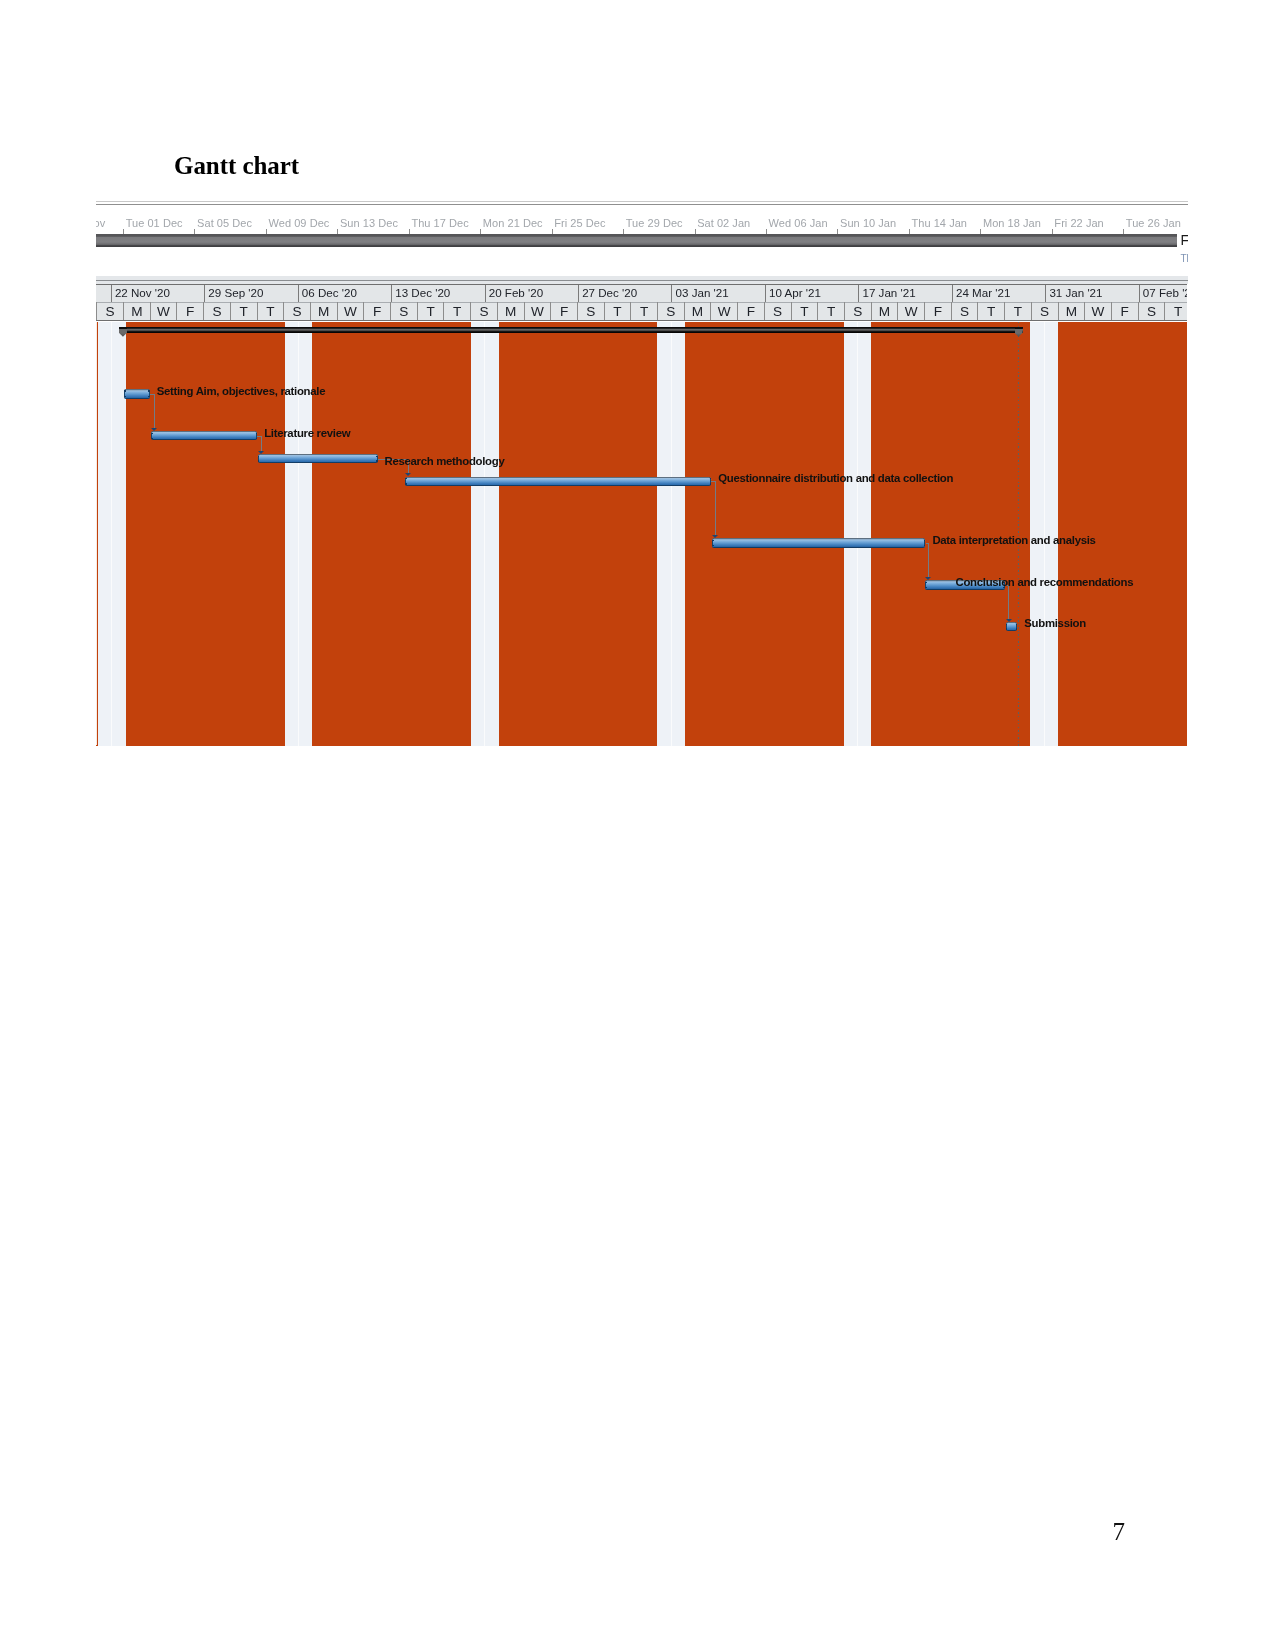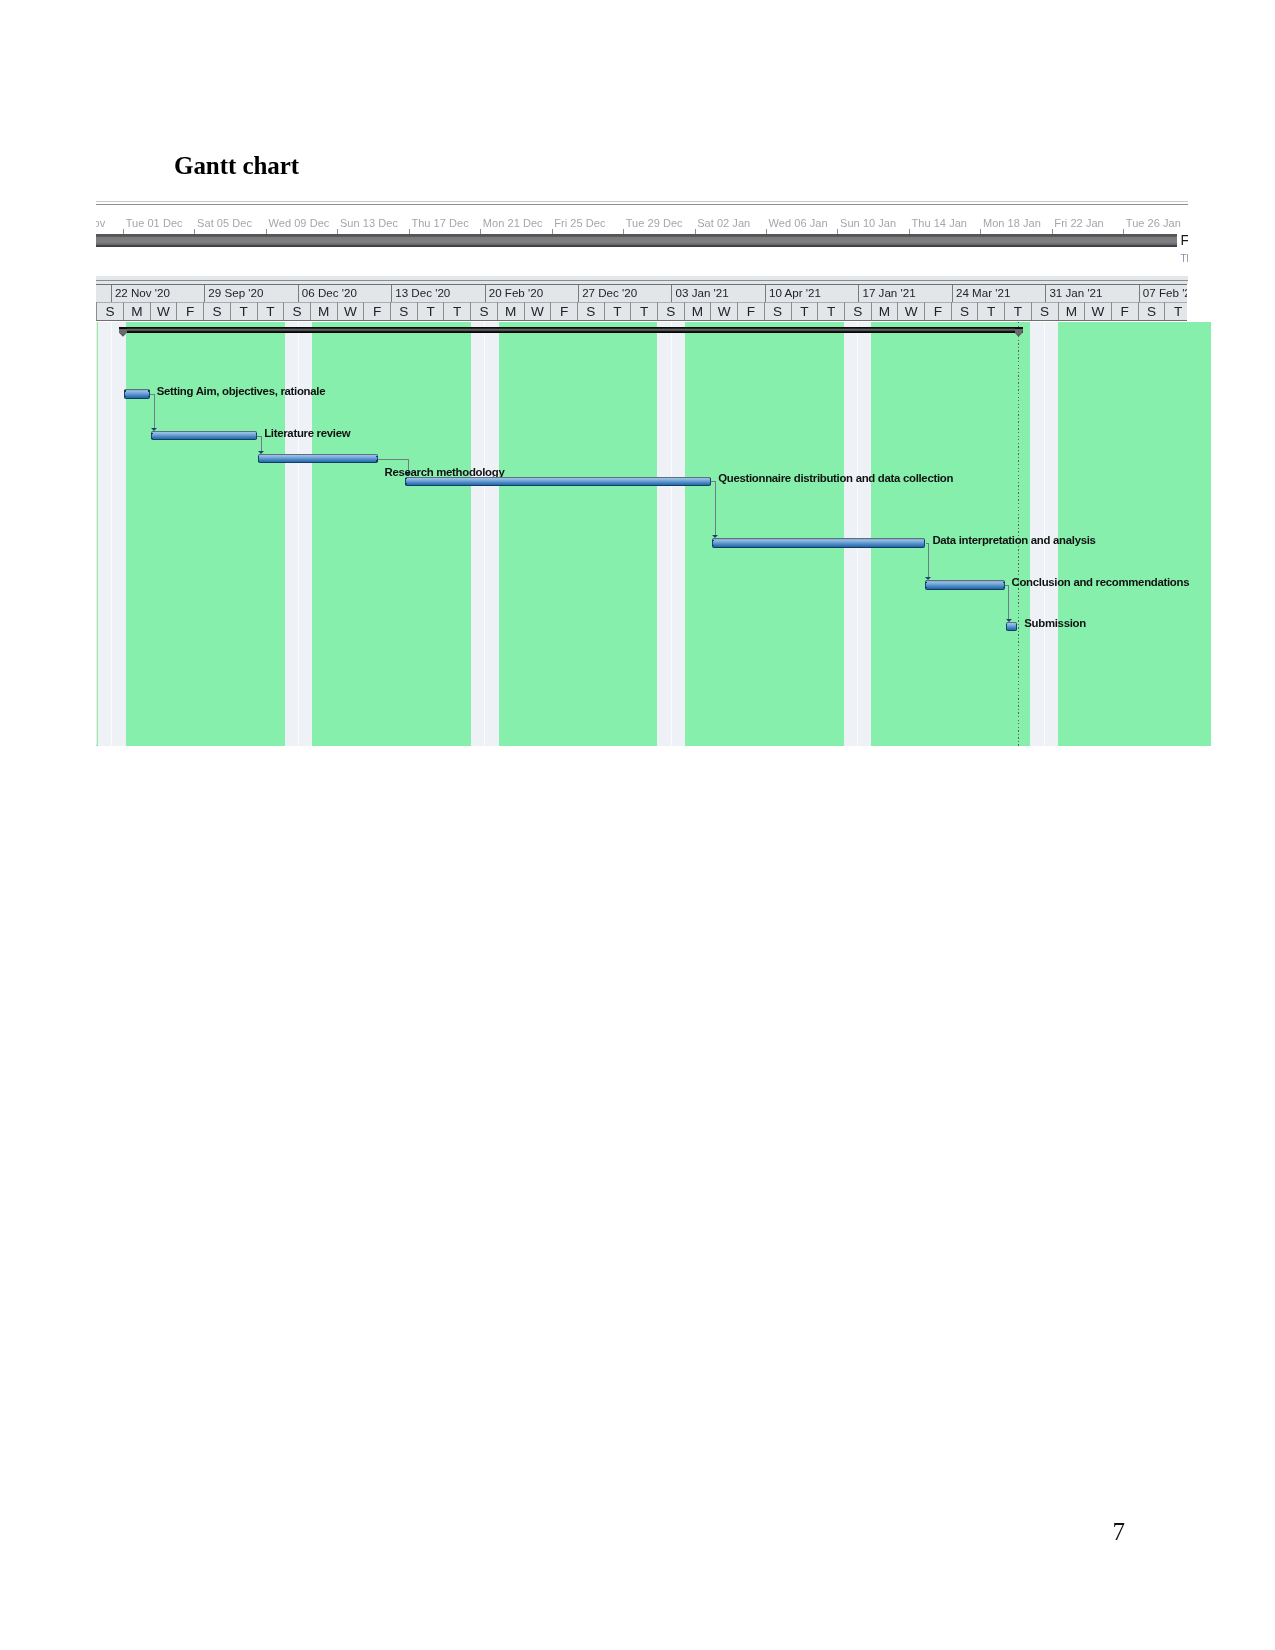--- a/index.html
+++ b/index.html
@@ -30,21 +30,21 @@
       border-top:1.2px solid #6f6f6f;border-bottom:1.4px solid #6f6f6f;background:#e3e6e8;overflow:hidden;}
   .ts .wrow{position:absolute;left:0;top:0;height:17.8px;width:1091.5px;}
   .ts .drow{position:absolute;left:0;top:17.8px;height:18.3px;width:1091.5px;}
   .ts .wcell{position:absolute;top:0;height:17.8px;border-left:1.1px solid #7a7a7a;box-sizing:border-box;text-align:right;}
   .ts .wcell span{position:absolute;left:3.2px;top:1.2px;font-family:"Liberation Sans",sans-serif;font-size:11.6px;color:#20232a;white-space:nowrap;}
   .ts .dcell{position:absolute;top:0;height:18.3px;border-left:1.1px solid #8c8c8c;box-sizing:border-box;
              font-family:"Liberation Sans",sans-serif;font-size:13.6px;color:#20232a;text-align:center;line-height:19.4px;}
   .ts .hsep{position:absolute;left:0;top:17.2px;width:1091.5px;height:1px;background:#a9adb1;}
 
   
-  .body{position:absolute;left:0px;top:126px;width:1091.5px;height:424px;background:#86efac;overflow:hidden;padding-left:24px;}
+  .body{position:absolute;left:0px;top:126px;width:1091.5px;height:424px;background:#c2410c;overflow:hidden;}
   .nonwork{position:absolute;top:0;height:424px;background:#eef2f7;}
   .nwsep{position:absolute;top:0;height:424px;width:1px;background:#fafbfc;}
   .leftedge{position:absolute;left:0.6px;top:0;width:1px;height:423px;background:#f7ece3;}
 
   .sumrow{position:absolute;left:23.4px;top:5.4px;width:903.7px;height:5.6px;
           background:linear-gradient(to bottom,#0a0a0a 0%,#0a0a0a 22%,#6f6f6f 34%,#4f4f4f 56%,#3a3a3a 68%,#050505 78%,#050505 100%);}
   .sumcapL{position:absolute;left:23.4px;top:5.4px;width:8.1px;height:9.3px;
            background:linear-gradient(to bottom,#0d0d0d 0%,#0d0d0d 16%,#6a6a6a 24%,#6a6a6a 62%,#4a4a4a 100%);
            clip-path:polygon(0 0,100% 0,100% 57%,50% 100%,0 57%);}
   .bar{position:absolute;border-radius:2.2px;box-sizing:border-box;overflow:hidden;
@@ -241,39 +241,39 @@
       <div class="barcap" style="left:55.50px;top:110.60px"></div>
       <div class="barcap" style="left:160.10px;top:110.60px"></div>
       <div class="barcap" style="left:55.50px;top:115.50px"></div>
       <div class="barcap" style="left:160.10px;top:115.50px"></div>
       <div class="lab" style="left:168.70px;top:104.60px">Literature review</div>
       <div class="bar" style="left:162.10px;top:132.20px;width:120.00px;height:9.20px"></div>
       <div class="barcap" style="left:162.10px;top:133.50px"></div>
       <div class="barcap" style="left:280.40px;top:133.50px"></div>
       <div class="barcap" style="left:162.10px;top:138.40px"></div>
       <div class="barcap" style="left:280.40px;top:138.40px"></div>
-      <div class="lab" style="left:289.00px;top:144px">Research methodology</div>
+      <div class="lab" style="left:289.00px;top:133px">Research methodology</div>
       <div class="bar" style="left:309.70px;top:154.50px;width:306.10px;height:9.60px"></div>
       <div class="barcap" style="left:309.70px;top:155.80px"></div>
       <div class="barcap" style="left:614.10px;top:155.80px"></div>
       <div class="barcap" style="left:309.70px;top:161.10px"></div>
       <div class="barcap" style="left:614.10px;top:161.10px"></div>
       <div class="lab" style="left:622.70px;top:150.00px">Questionnaire distribution and data collection</div>
       <div class="bar" style="left:616.70px;top:216.30px;width:213.30px;height:9.40px"></div>
       <div class="barcap" style="left:616.70px;top:217.60px"></div>
       <div class="barcap" style="left:828.30px;top:217.60px"></div>
       <div class="barcap" style="left:616.70px;top:222.70px"></div>
       <div class="barcap" style="left:828.30px;top:222.70px"></div>
       <div class="lab" style="left:836.90px;top:211.70px">Data interpretation and analysis</div>
       <div class="bar" style="left:829.60px;top:258.30px;width:79.50px;height:9.30px"></div>
       <div class="barcap" style="left:829.60px;top:259.60px"></div>
       <div class="barcap" style="left:907.40px;top:259.60px"></div>
       <div class="barcap" style="left:829.60px;top:264.60px"></div>
       <div class="barcap" style="left:907.40px;top:264.60px"></div>
-      <div class="lab" style="left:916.00px;top:253.65px">Conclusion and recommendations</div>
+      <div class="lab" style="left:860px;top:253.65px">Conclusion and recommendations</div>
       <div class="bar" style="left:910.00px;top:300.20px;width:11.90px;height:9.10px"></div>
       <div class="barcap" style="left:910.00px;top:301.50px"></div>
       <div class="barcap" style="left:920.20px;top:301.50px"></div>
       <div class="barcap" style="left:910.00px;top:306.30px"></div>
       <div class="barcap" style="left:920.20px;top:306.30px"></div>
       <div class="lab" style="left:928.80px;top:295.45px">Submission</div>
     </div>
   </div>
   <div class="pagenum">7</div>
 </div>

